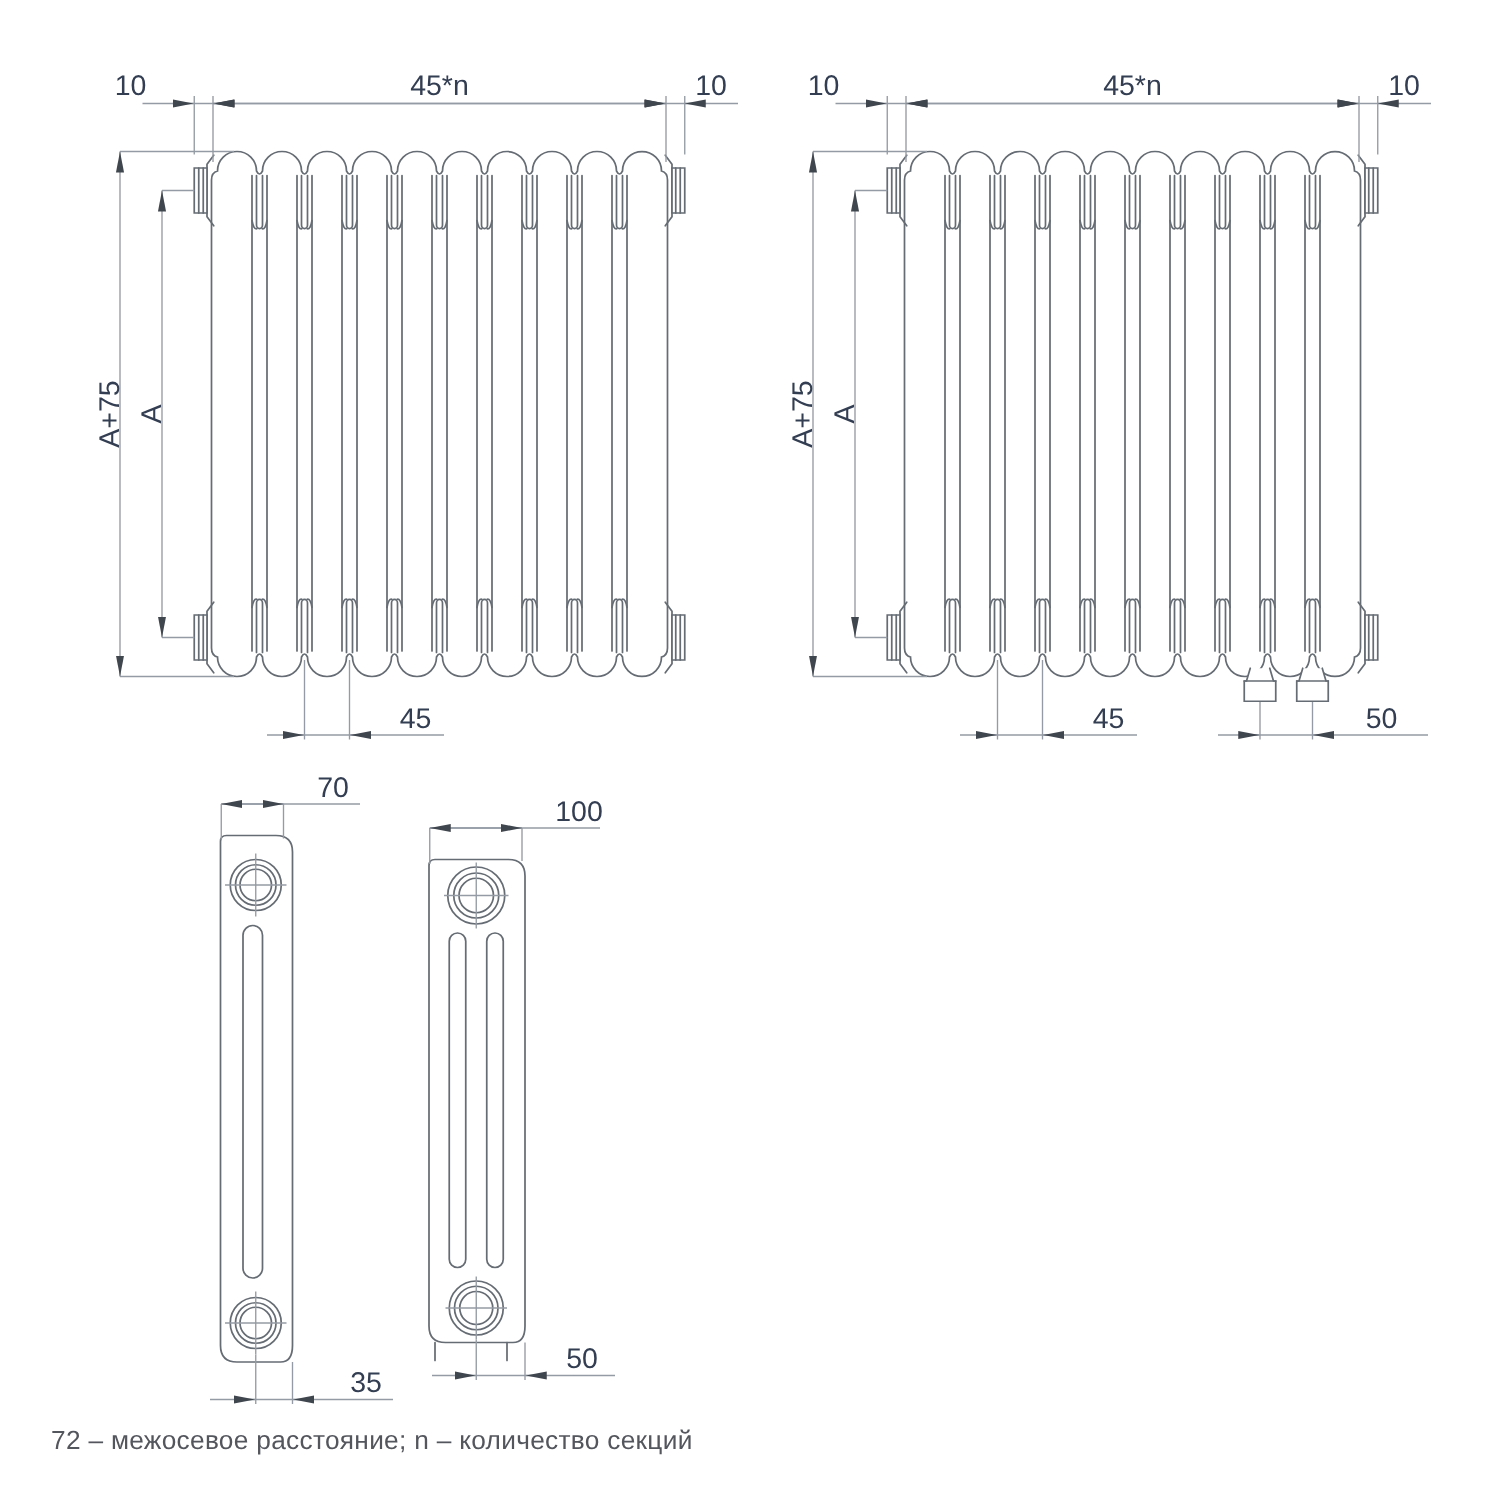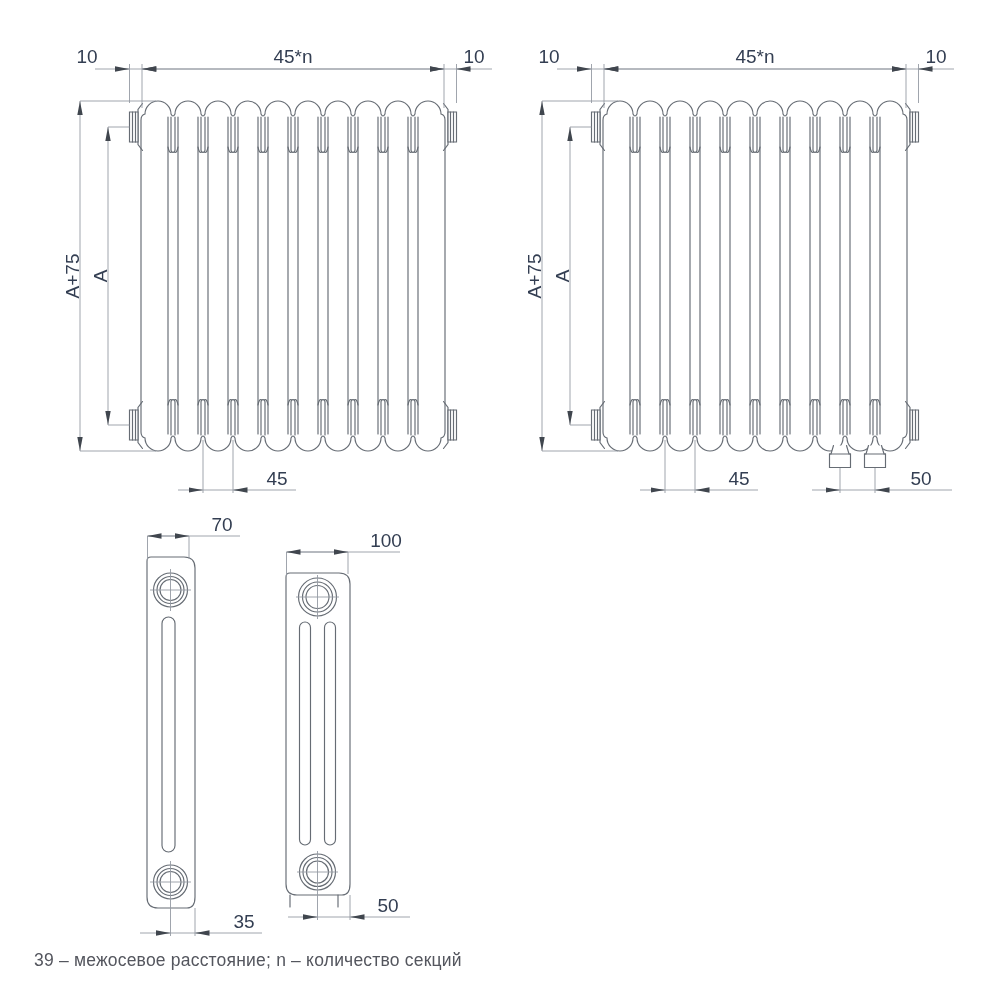--- a/index.html
+++ b/index.html
@@ -192,15 +192,15 @@
     <line class="dm dd" x1="286.5" y1="552" x2="348" y2="552"></line>
     <text class="dim-label" x="386" y="547">100</text>
 
     <path class="dm" d="M317.5,893 V920 M350,895 V920 M288,917 H410"></path>
     <line class="dm de" x1="303" y1="917" x2="317" y2="917"></line>
     <line class="dm de" x1="364" y1="917" x2="350.5" y2="917"></line>
     <text class="dim-label" x="388" y="912">50</text>
   </g>
 </svg>
 
-<div class="caption">39 – межосевое расстояние; n – количество секций</div>
+<div class="caption">72 – межосевое расстояние; n – количество секций</div>
 
 </div>
 
 </body></html>

